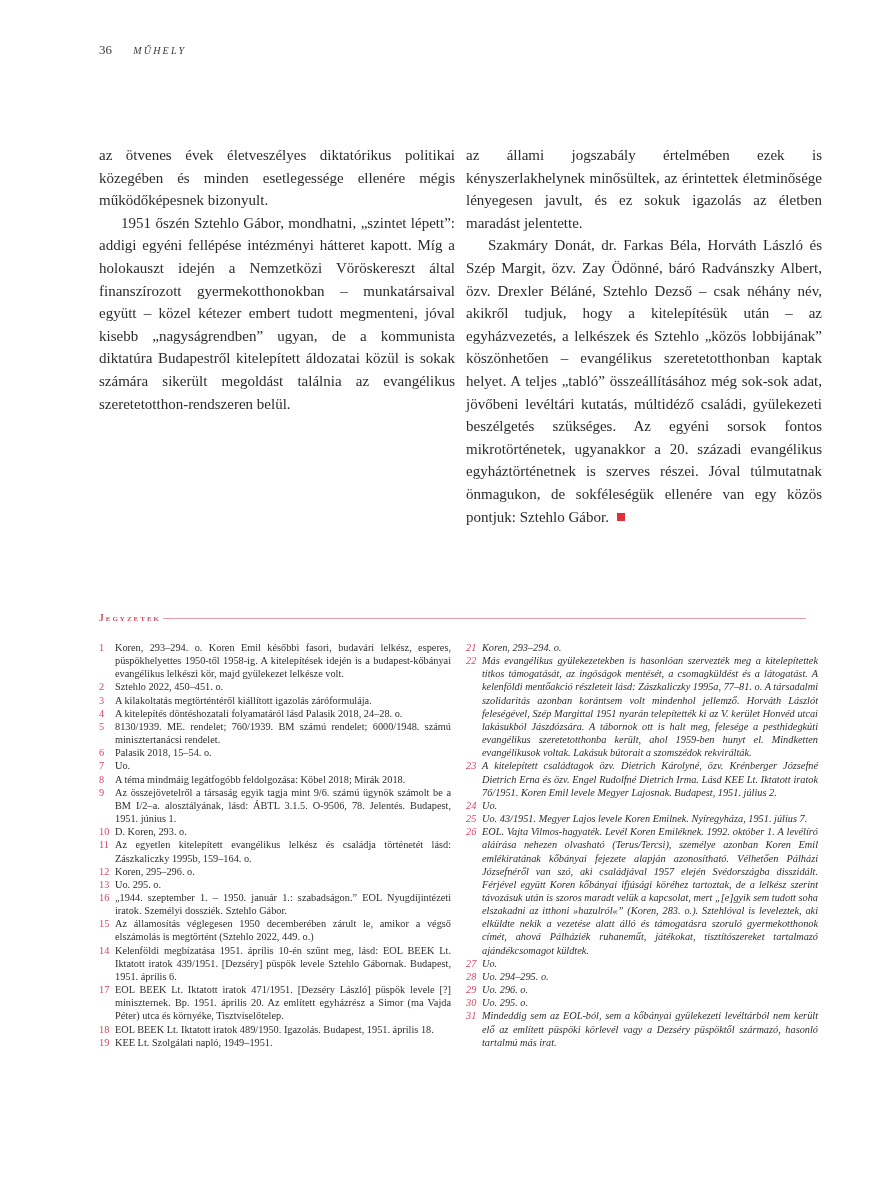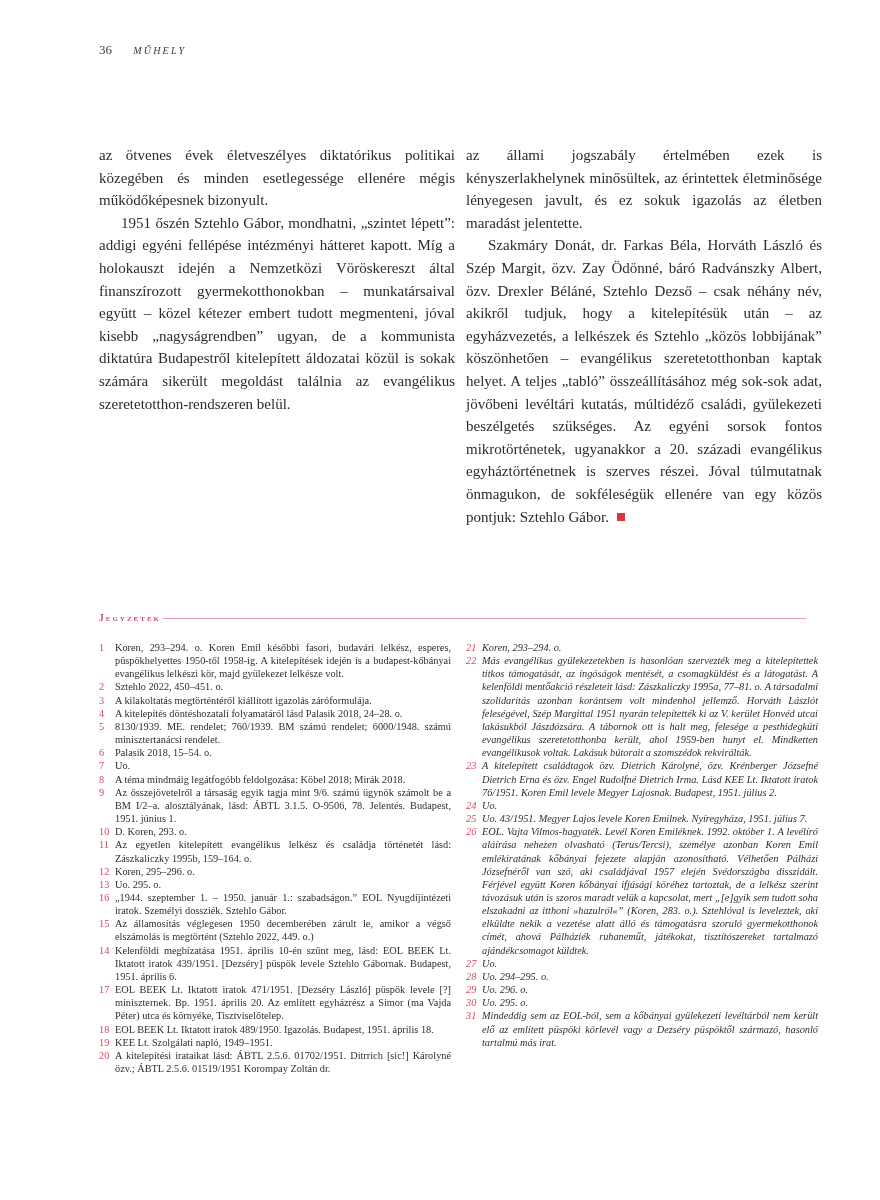--- a/index.html
+++ b/index.html
@@ -127,24 +127,20 @@
       <span class="txt">EOL BEEK Lt. Iktatott iratok 471/1951. [Dezséry László] püspök levele [?] miniszternek. Bp. 1951. április 20. Az említett egyházrész a Simor (ma Vajda Péter) utca és környéke, Tisztviselőtelep.</span>
     </div>
     <div class="note">
       <span class="num">18</span>
       <span class="txt">EOL BEEK Lt. Iktatott iratok 489/1950. Igazolás. Budapest, 1951. április 18.</span>
     </div>
     <div class="note">
       <span class="num">19</span>
       <span class="txt">KEE Lt. Szolgálati napló, 1949–1951.</span>
     </div>
-    <div class="note">
-      <span class="num">20</span>
-      <span class="txt">A kitelepítési irataikat lásd: ÁBTL 2.5.6. 01702/1951. Ditrrich [sic!] Károlyné özv.; ÁBTL 2.5.6. 01519/1951 Korompay Zoltán dr.</span>
-    </div>
   </div>
 <div class="notes-col right" id="notes-right">
     <div class="note">
       <span class="num">21</span>
       <span class="txt">Koren, 293–294. o.</span>
     </div>
     <div class="note">
       <span class="num">22</span>
       <span class="txt">Más evangélikus gyülekezetekben is hasonlóan szervezték meg a kitelepítettek titkos támogatását, az ingóságok mentését, a csomagküldést és a látogatást. A kelenföldi mentőakció részleteit lásd: Zászkaliczky 1995a, 77–81. o. A társadalmi szolidaritás azonban korántsem volt mindenhol jellemző. Horváth Lászlót feleségével, Szép Margittal 1951 nyarán telepítették ki az V. kerület Honvéd utcai lakásukból Jászdózsára. A tábornok ott is halt meg, felesége a pesthidegkúti evangélikus szeretetotthonba került, ahol 1959-ben hunyt el. Mindketten evangélikusok voltak. Lakásuk bútorait a szomszédok rekvirálták.</span>
     </div>

